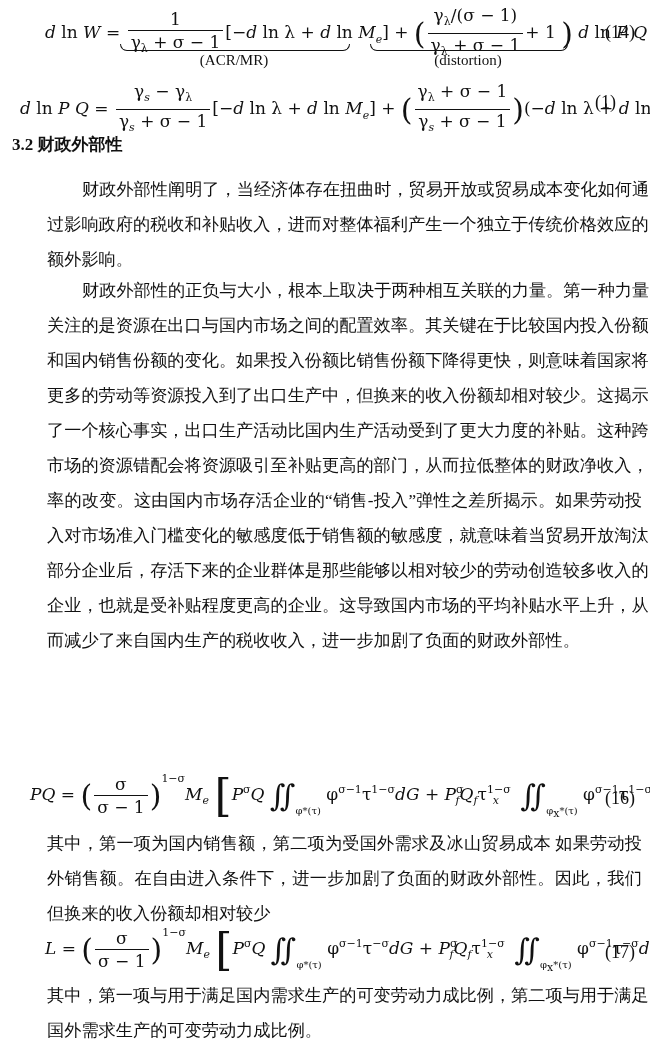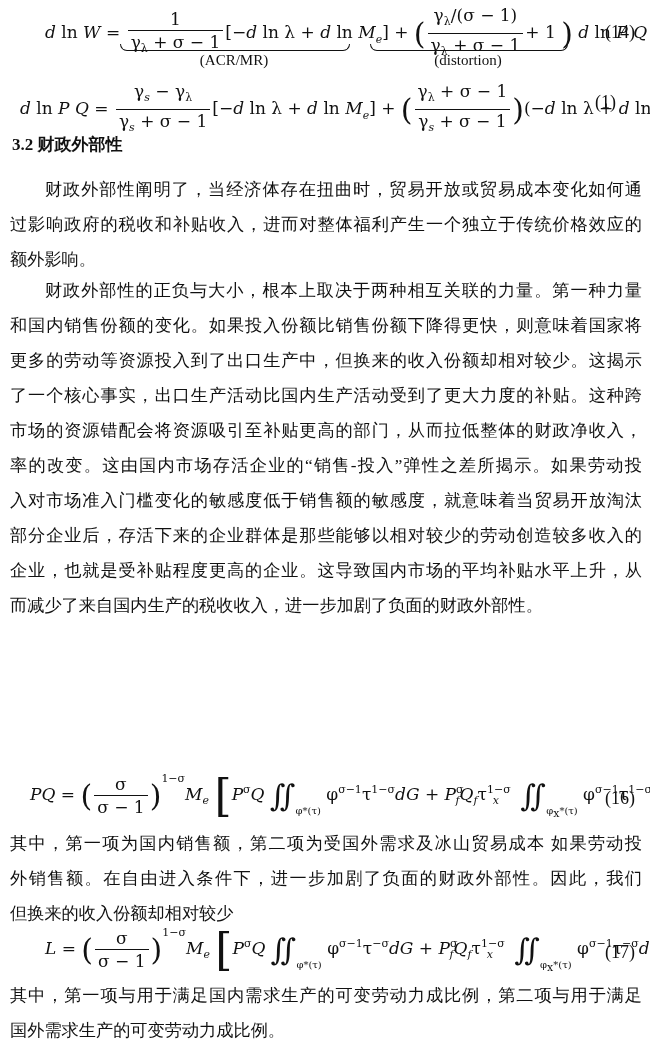--- a/index.html
+++ b/index.html
@@ -13,21 +13,21 @@
   .frac .num { padding:0 3px; line-height:22px; }
   .frac .den { padding:0 3px; line-height:22px; border-top:1.3px solid #111; }
   .big { font-size:30px; line-height:30px; vertical-align:middle; font-weight:200; }
   .huge { font-size:44px; line-height:40px; vertical-align:middle; font-weight:100; }
   .brace { position:absolute; border:1.3px solid #111; border-top:none; height:6px; border-radius:0 0 8px 8px; }
   .brace-lbl { position:absolute; font-family:"Liberation Serif",serif; font-size:15px; text-align:center; }
   sup, sub { font-size:11px; }
   .heading { position:absolute; left:12px; top:133px; font-family:"Liberation Serif",serif; font-weight:bold; font-size:17px; }
   .para { position:absolute; left:10px; width:632px; font-family:"Liberation Serif","DejaVu Serif",serif; font-size:17.2px; line-height:35px; text-align:justify; color:#111; }
   .indent { text-indent:35px; }
-  .line { display:block; white-space:nowrap; text-align-last:justify; text-align:justify; }
+  .line { display:block; white-space:nowrap; text-align-last:justify; text-align:justify;margin-left:37px; }
   .line.last { text-align-last:left; }
   .intgl { font-size:30px; vertical-align:middle; font-style:italic; }
   .lim { font-size:10px; vertical-align:-14px; }
 </style>
 </head>
 <body>
 
 <div class="page">
 
   <div class="eq math" style="top:0px;height:70px;">
@@ -67,20 +67,21 @@
   <div class="heading">3.2  财政外部性</div>
 
   <div class="para" style="top:172px;">
     <span class="line indent">财政外部性阐明了，当经济体存在扭曲时，贸易开放或贸易成本变化如何通</span>
     <span class="line">过影响政府的税收和补贴收入，进而对整体福利产生一个独立于传统价格效应的</span>
     <span class="line last">额外影响。</span>
   </div>
 
   <div class="para" style="top:273px;">
     <span class="line indent">财政外部性的正负与大小，根本上取决于两种相互关联的力量。第一种力量</span>
+    <span class="line">关注的是资源在出口与国内市场之间的配置效率。其关键在于比较国内投入份额</span>
     <span class="line">和国内销售份额的变化。如果投入份额比销售份额下降得更快，则意味着国家将</span>
     <span class="line">更多的劳动等资源投入到了出口生产中，但换来的收入份额却相对较少。这揭示</span>
     <span class="line">了一个核心事实，出口生产活动比国内生产活动受到了更大力度的补贴。这种跨</span>
     <span class="line">市场的资源错配会将资源吸引至补贴更高的部门，从而拉低整体的财政净收入，</span>
     <span class="line">率的改变。这由国内市场存活企业的“销售-投入”弹性之差所揭示。如果劳动投</span>
     <span class="line">入对市场准入门槛变化的敏感度低于销售额的敏感度，就意味着当贸易开放淘汰</span>
     <span class="line">部分企业后，存活下来的企业群体是那些能够以相对较少的劳动创造较多收入的</span>
     <span class="line">企业，也就是受补贴程度更高的企业。这导致国内市场的平均补贴水平上升，从</span>
     <span class="line last">而减少了来自国内生产的税收收入，进一步加剧了负面的财政外部性。</span>
   </div>

